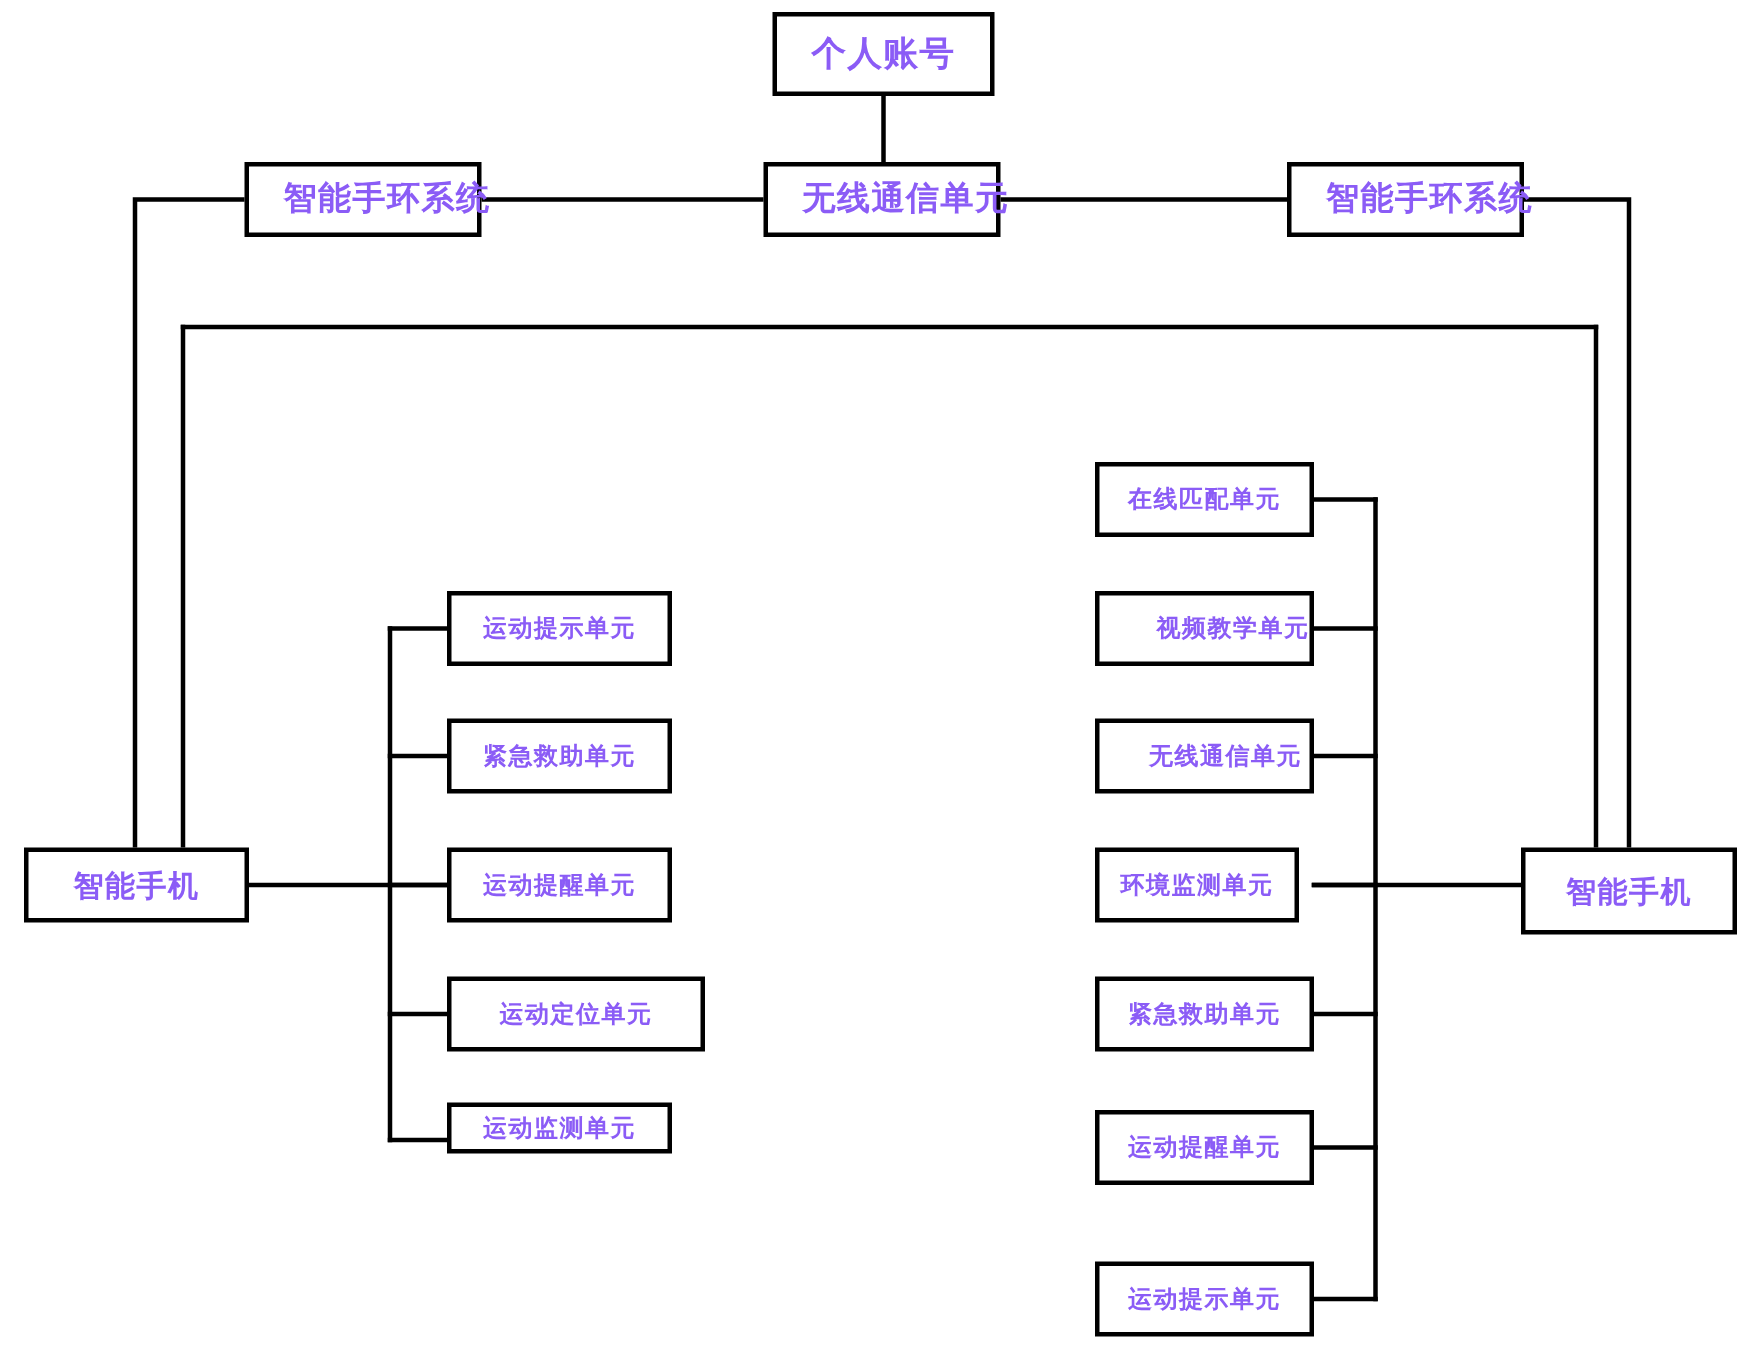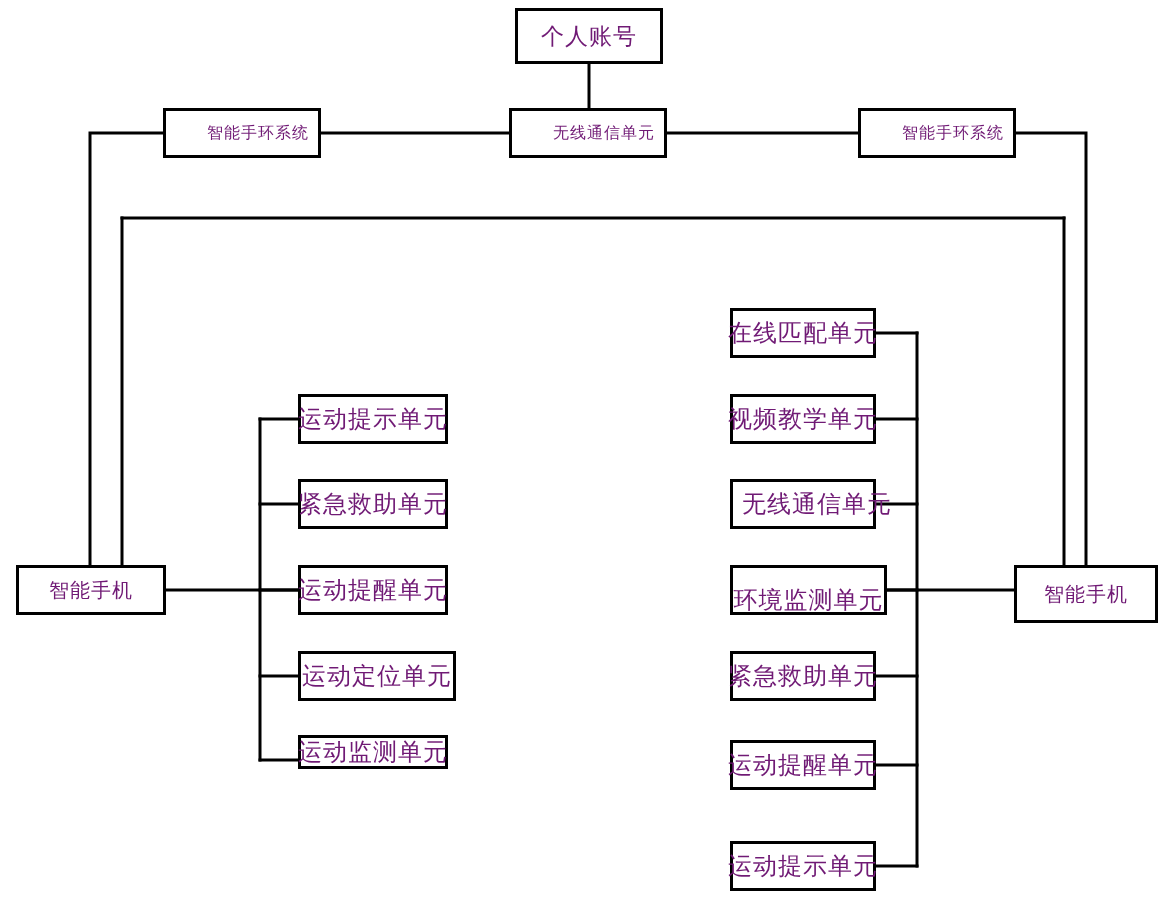--- a/index.html
+++ b/index.html
@@ -25,34 +25,34 @@
     height: 905px;
   }
   .node {
     position: absolute;
     box-sizing: border-box;
     border: 3px solid #000000;
     background: #ffffff;
     display: flex;
     align-items: center;
     justify-content: center;
-    color: #701a75;
-    font-weight: normal;
+    color: #8b5cf6;
+    font-weight: bold;
     letter-spacing: 1px;
     white-space: nowrap;
     z-index: 5;
   }
   .node .label {
     display: block;
     line-height: 1;
   }
   .n-top      { font-size: 23px; }
-  .n-system   { font-size: 16px; padding-left: 32px; }
+  .n-system   { font-size: 22px; padding-left: 32px; }
   .n-device   { font-size: 20px; }
-  .n-unit     { font-size: 24px; }
+  .n-unit     { font-size: 16px; }
 </style>
 </head>
 <body>
 
 <div id="diagram-root">
 
   <svg id="wiring" viewBox="0 0 1167 905" xmlns="http://www.w3.org/2000/svg">
       <path d="M 589 64 L 589 108" fill="none" stroke="#000000" stroke-width="3" stroke-linecap="square"></path>
       <path d="M 321 133 L 509 133" fill="none" stroke="#000000" stroke-width="3" stroke-linecap="square"></path>
       <path d="M 667 133 L 858 133" fill="none" stroke="#000000" stroke-width="3" stroke-linecap="square"></path>
@@ -100,36 +100,36 @@
       </div>
       <div class="node n-unit" style="left: 298px; top: 394px; width: 150px; height: 50px;">
         <span class="label">运动提示单元</span>
       </div>
       <div class="node n-unit" style="left: 298px; top: 479px; width: 150px; height: 50px;">
         <span class="label">紧急救助单元</span>
       </div>
       <div class="node n-unit" style="left: 298px; top: 565px; width: 150px; height: 50px;">
         <span class="label">运动提醒单元</span>
       </div>
-      <div class="node n-unit" style="left: 298px; top: 651px; width: 158px; height: 50px;">
+      <div class="node n-unit" style="left: 298px; top: 651px; width: 172px; height: 50px;">
         <span class="label">运动定位单元</span>
       </div>
       <div class="node n-unit" style="left: 298px; top: 735px; width: 150px; height: 34px;">
         <span class="label">运动监测单元</span>
       </div>
       <div class="node n-unit" style="left: 730px; top: 308px; width: 146px; height: 50px;">
         <span class="label">在线匹配单元</span>
       </div>
-      <div class="node n-unit" style="left: 730px; top: 394px; width: 146px; height: 50px;">
+      <div class="node n-unit" style="left: 730px; top: 394px; width: 146px; height: 50px; justify-content: flex-end;">
         <span class="label">视频教学单元</span>
       </div>
       <div class="node n-unit" style="left: 730px; top: 479px; width: 146px; height: 50px; padding-left: 28px;">
         <span class="label">无线通信单元</span>
       </div>
-      <div class="node n-unit" style="left: 730px; top: 565px; width: 157px; height: 50px; align-items: flex-end;">
+      <div class="node n-unit" style="left: 730px; top: 565px; width: 136px; height: 50px;">
         <span class="label">环境监测单元</span>
       </div>
       <div class="node n-unit" style="left: 730px; top: 651px; width: 146px; height: 50px;">
         <span class="label">紧急救助单元</span>
       </div>
       <div class="node n-unit" style="left: 730px; top: 740px; width: 146px; height: 50px;">
         <span class="label">运动提醒单元</span>
       </div>
       <div class="node n-unit" style="left: 730px; top: 841px; width: 146px; height: 50px;">
         <span class="label">运动提示单元</span>

